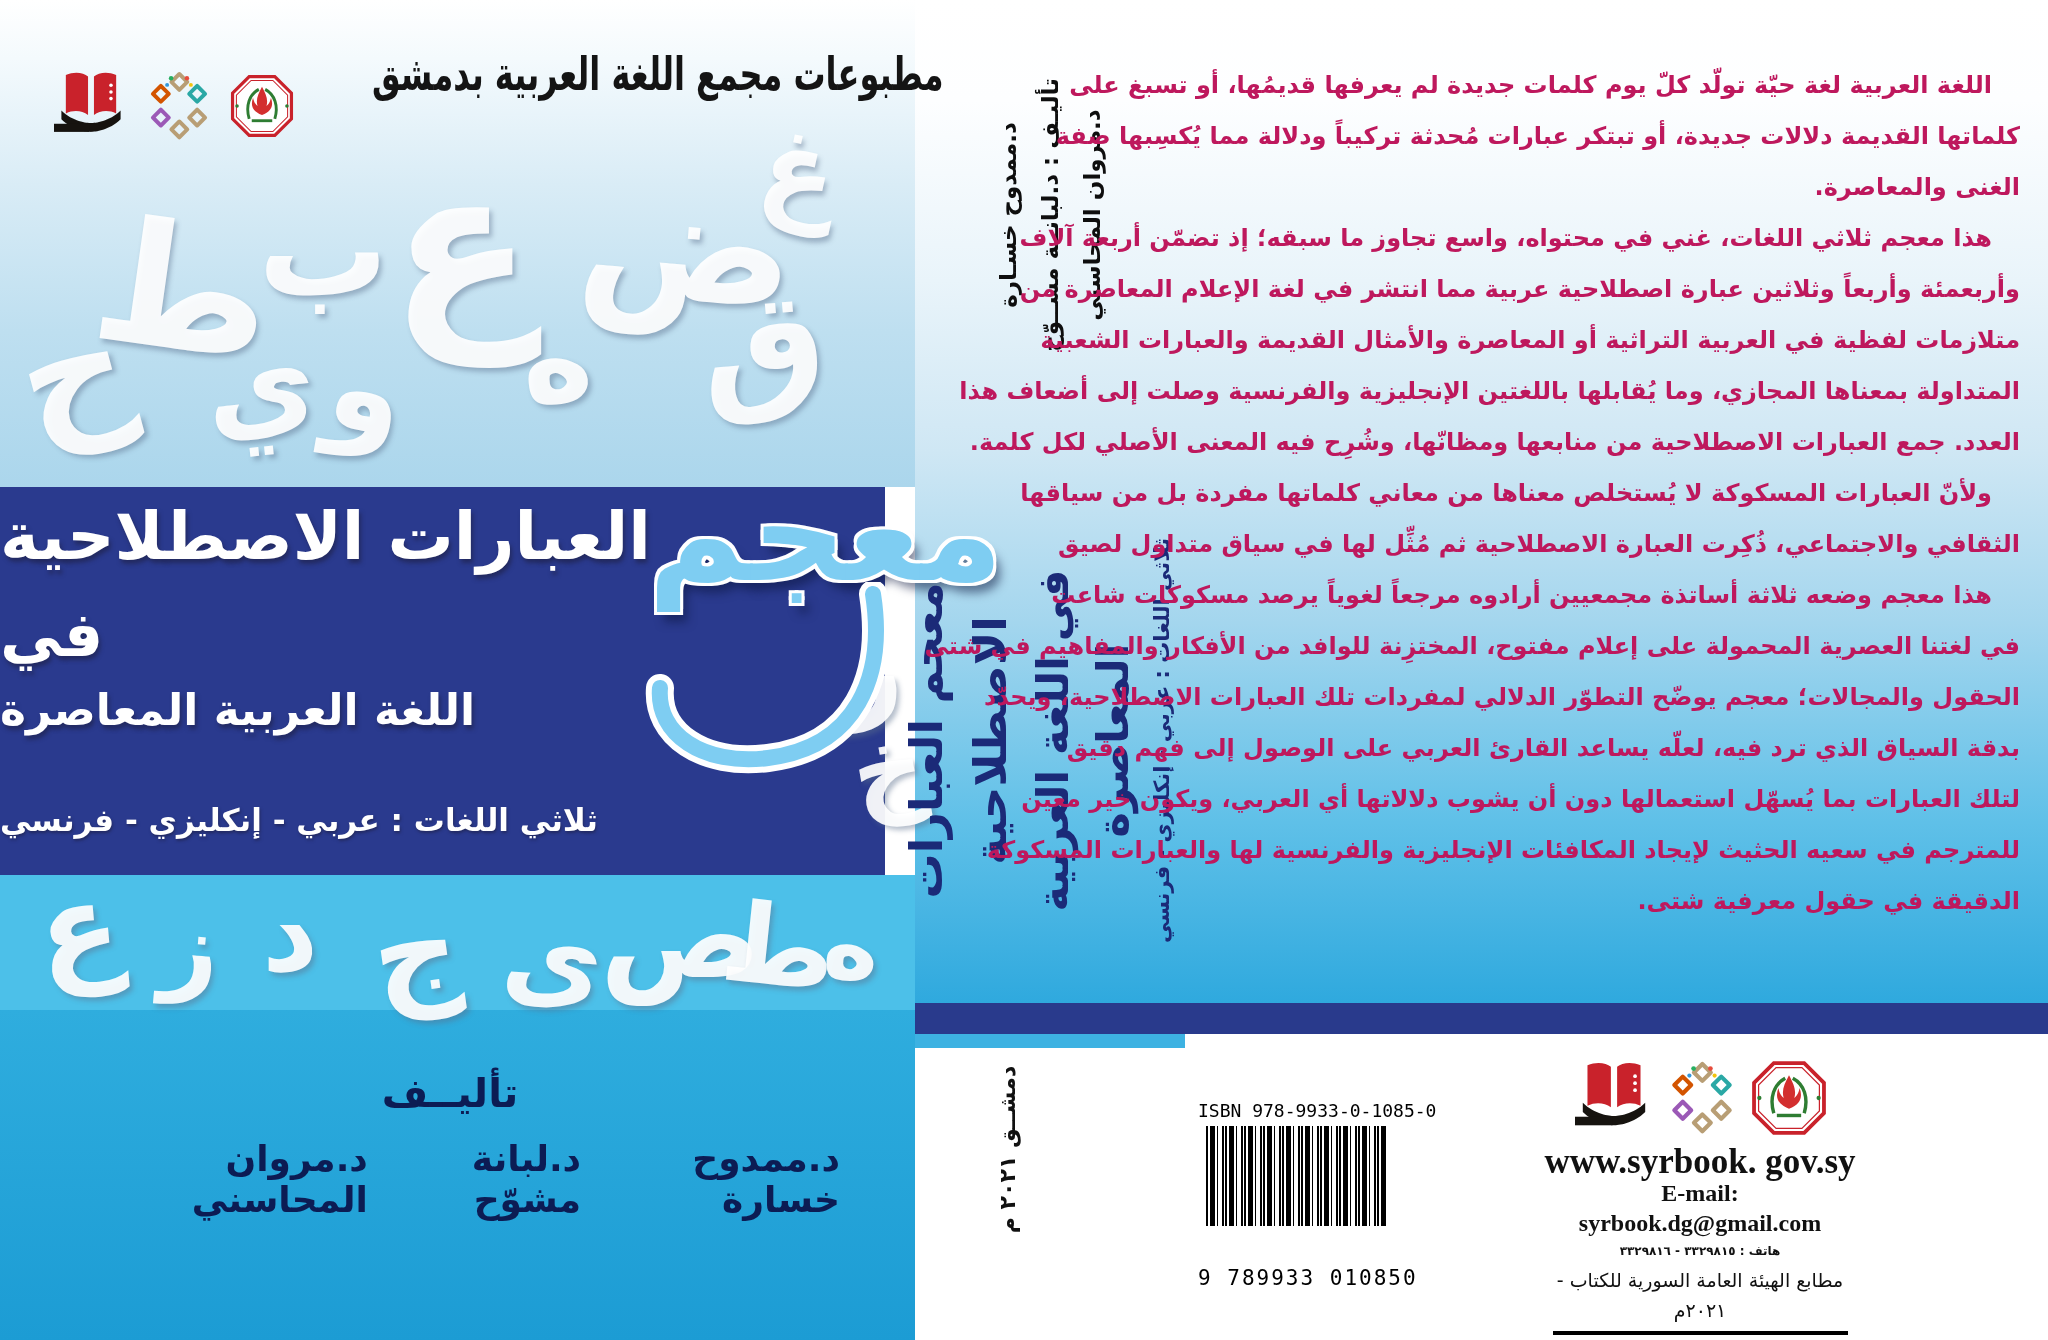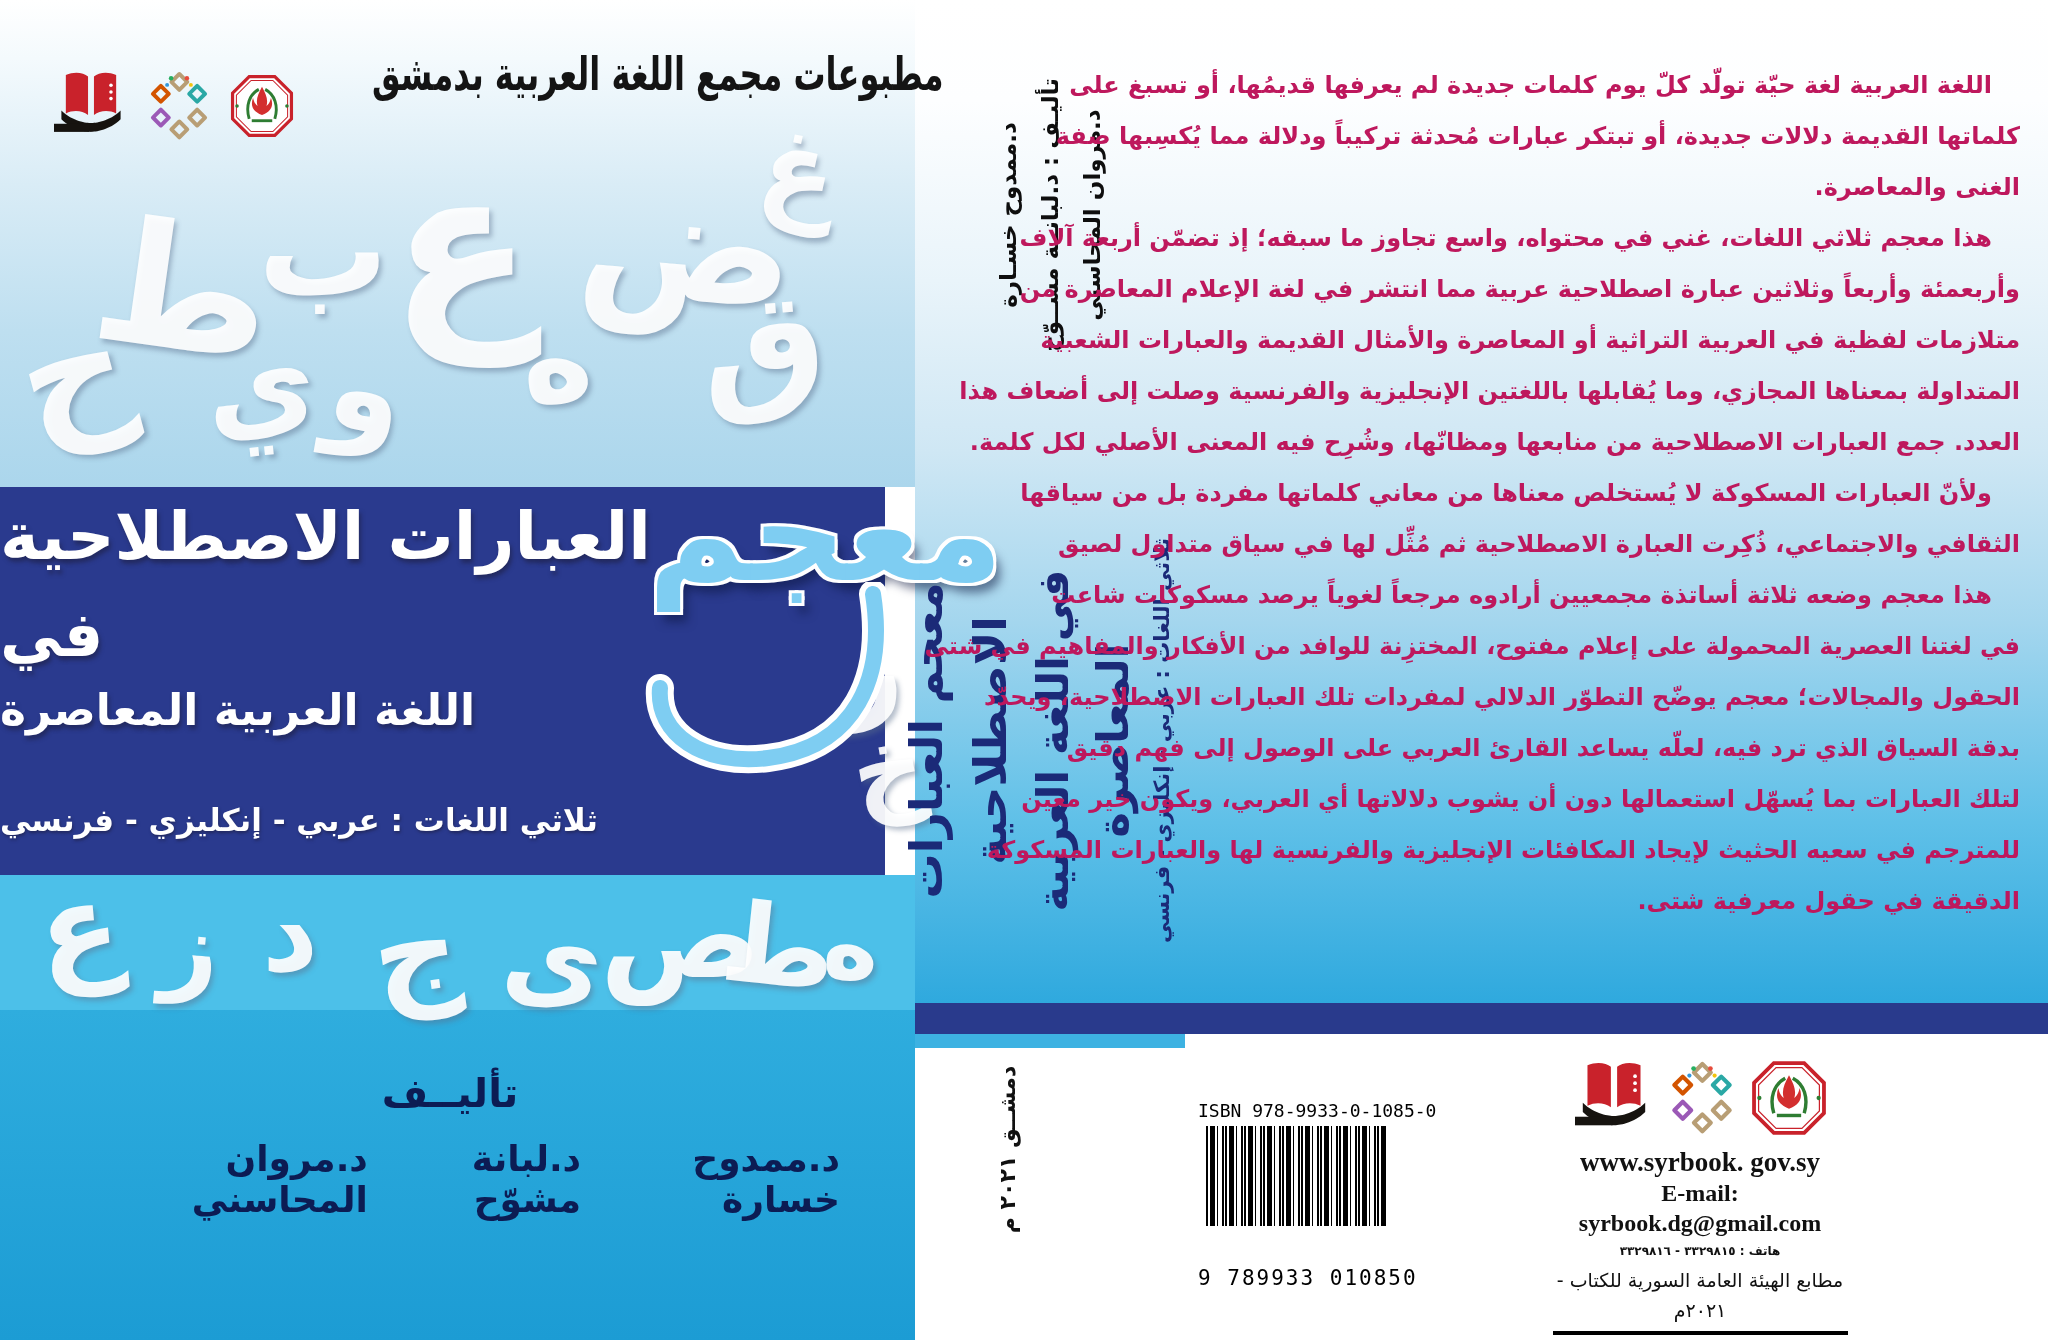--- a/index.html
+++ b/index.html
@@ -67,21 +67,21 @@
   .bline.indent{padding-right:28px;}
 
   
   #isbn-block{left:1198px;top:1100px;width:195px;text-align:center;color:#000;}
   .isbn-label{font-family:"DejaVu Sans Mono",monospace;font-size:18px;white-space:nowrap;}
   .bars{margin:5px auto 0;width:180px;height:100px;
     background:repeating-linear-gradient(90deg,#000 0 2px,#fff 2px 4px,#000 4px 9px,#fff 9px 11px,#000 11px 12px,#fff 12px 16px,#000 16px 18px,#fff 18px 19px);}
   .isbn-digits{font-family:"DejaVu Sans Mono",monospace;font-size:21px;letter-spacing:2px;white-space:nowrap;margin-top:40px;}
 
   #contact{left:1540px;top:1146px;width:320px;text-align:center;color:#111;}
-  .www{font-family:"Liberation Serif",serif;font-weight:bold;font-size:27px;line-height:32px;}
+  .www{font-family:"Liberation Serif",serif;font-weight:bold;font-size:35px;line-height:32px;}
   .email{font-family:"Liberation Serif",serif;font-weight:bold;font-size:24px;line-height:30px;}
   .phone{font-size:12px;font-weight:bold;direction:rtl;line-height:27px;}
   .printer{font-size:19px;font-weight:normal;direction:rtl;line-height:30px;}
   .rule{width:295px;height:4px;background:#000;margin:6px auto 4px;}
   .price{display:flex;justify-content:center;align-items:baseline;gap:14px;}
   .price .p-val{font-size:44px;font-weight:bold;direction:ltr;unicode-bidi:bidi-override;line-height:44px;}
 
   svg.logo{display:block;}
   #defs-holder{position:absolute;width:0;height:0;overflow:hidden;}
 </style>

